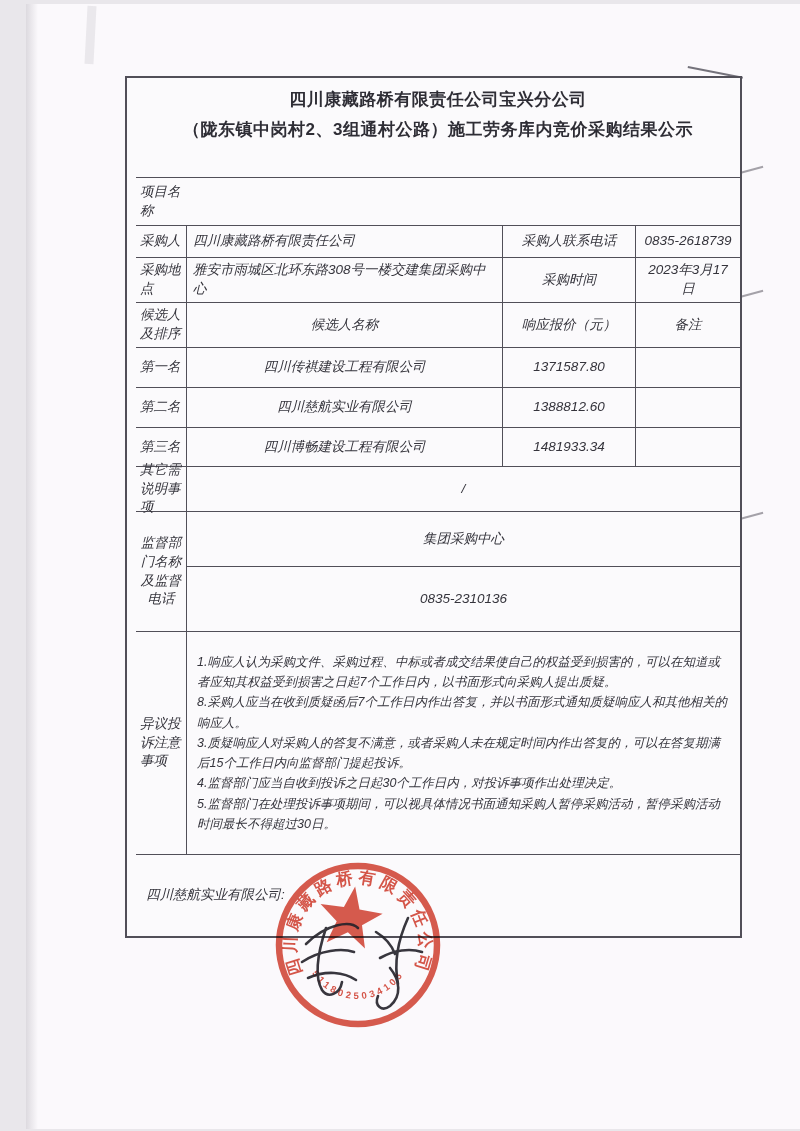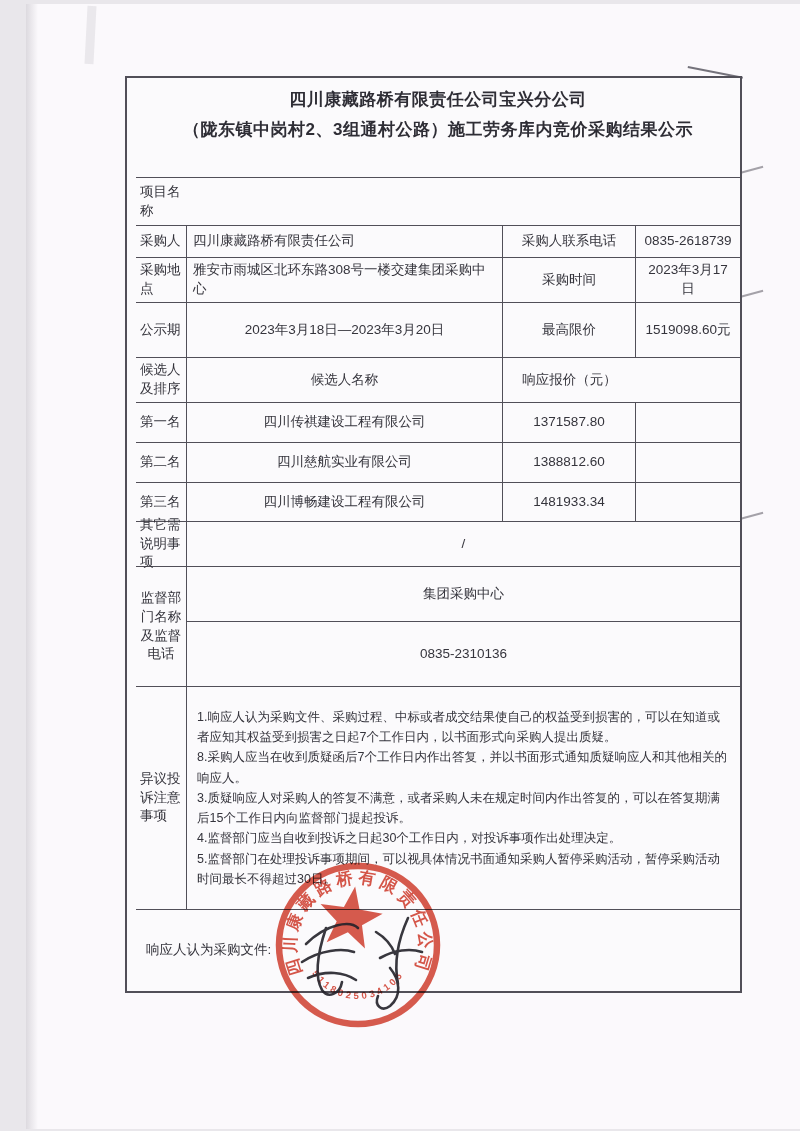--- a/index.html
+++ b/index.html
@@ -44,20 +44,21 @@
   }
   .row{display:flex;border-bottom:1.5px solid var(--line);box-sizing:border-box;}
   .row:last-child{border-bottom:none;}
   .cell{
     border-right:1.5px solid var(--line);
     box-sizing:border-box;
     display:flex;align-items:center;
     padding:3px 6px;
     font-size:13.5px;line-height:1.4;
     word-break:break-all;
+    font-style:italic;
   }
   .cell:last-child{border-right:none;}
   .c1{width:51px;}
   .c2{width:316px;}
   .c3{width:133px;}
   .c4{width:116px;flex:1;}
   .c234{flex:1;}
   .center{justify-content:center;text-align:center;}
   .label{padding:3px 4px;}
   .title-block{
@@ -104,31 +105,26 @@
       <div class="cell c4 center">0835-2618739</div>
     </div>
 
     <div class="row" style="height:45px">
       <div class="cell c1 label">采购地点</div>
       <div class="cell c2">雅安市雨城区北环东路308号一楼交建集团采购中心</div>
       <div class="cell c3 center">采购时间</div>
       <div class="cell c4 center">2023年3月17日</div>
     </div>
 
-    <div class="row" style="height:55px">
-      <div class="cell c1 label">公示期</div>
-      <div class="cell c2 center">2023年3月18日—2023年3月20日</div>
-      <div class="cell c3 center">最高限价</div>
-      <div class="cell c4 center">1519098.60元</div>
-    </div>
 
     <div class="row" style="height:45px">
       <div class="cell c1 label">候选人及排序</div>
       <div class="cell c2 center">候选人名称</div>
       <div class="cell c3 center">响应报价（元）</div>
+      <div class="cell c4 center">备注</div>
     </div>
 
     <div class="row" style="height:40px">
       <div class="cell c1 label">第一名</div>
       <div class="cell c2 center">四川传祺建设工程有限公司</div>
       <div class="cell c3 center">1371587.80</div>
       <div class="cell c4 center"></div>
     </div>
 
     <div class="row" style="height:40px">
@@ -165,21 +161,21 @@
           <div>1.响应人认为采购文件、采购过程、中标或者成交结果使自己的权益受到损害的，可以在知道或者应知其权益受到损害之日起7个工作日内，以书面形式向采购人提出质疑。</div>
           <div>8.采购人应当在收到质疑函后7个工作日内作出答复，并以书面形式通知质疑响应人和其他相关的响应人。</div>
           <div>3.质疑响应人对采购人的答复不满意，或者采购人未在规定时间内作出答复的，可以在答复期满后15个工作日内向监督部门提起投诉。</div>
           <div>4.监督部门应当自收到投诉之日起30个工作日内，对投诉事项作出处理决定。</div>
           <div>5.监督部门在处理投诉事项期间，可以视具体情况书面通知采购人暂停采购活动，暂停采购活动时间最长不得超过30日。</div>
         </div>
       </div>
     </div>
 
     <div class="row" style="height:81px">
-      <div class="cell" style="flex:1;border-right:none;padding-left:10px;">响应人认为采购文件:</div>
+      <div class="cell" style="flex:1;border-right:none;padding-left:10px;">四川慈航实业有限公司:</div>
     </div>
 
   </div>
 
   <svg class="stamp" width="176" height="176" viewBox="0 0 176 176">
     <circle cx="88" cy="88" r="79" fill="none" stroke-width="6.5" stroke-opacity="0.88" stroke="#d23a2a"></circle>
     <polygon points="0,-33 7.9,-10.9 31.4,-10.2 12.8,4.2 19.4,26.7 0,13.5 -19.4,26.7 -12.8,4.2 -31.4,-10.2 -7.9,-10.9" transform="translate(80,62) rotate(9)" fill-opacity="0.88" fill="#d23a2a"></polygon>
     <defs>
       <path id="sealTopArc" d="M 29.7 109.2 A 62 62 0 1 1 146.3 109.2" fill="none"></path>
       <path id="sealBottomArc" d="M 41.2 115 A 54 54 0 0 0 134.8 115" fill="none"></path>

